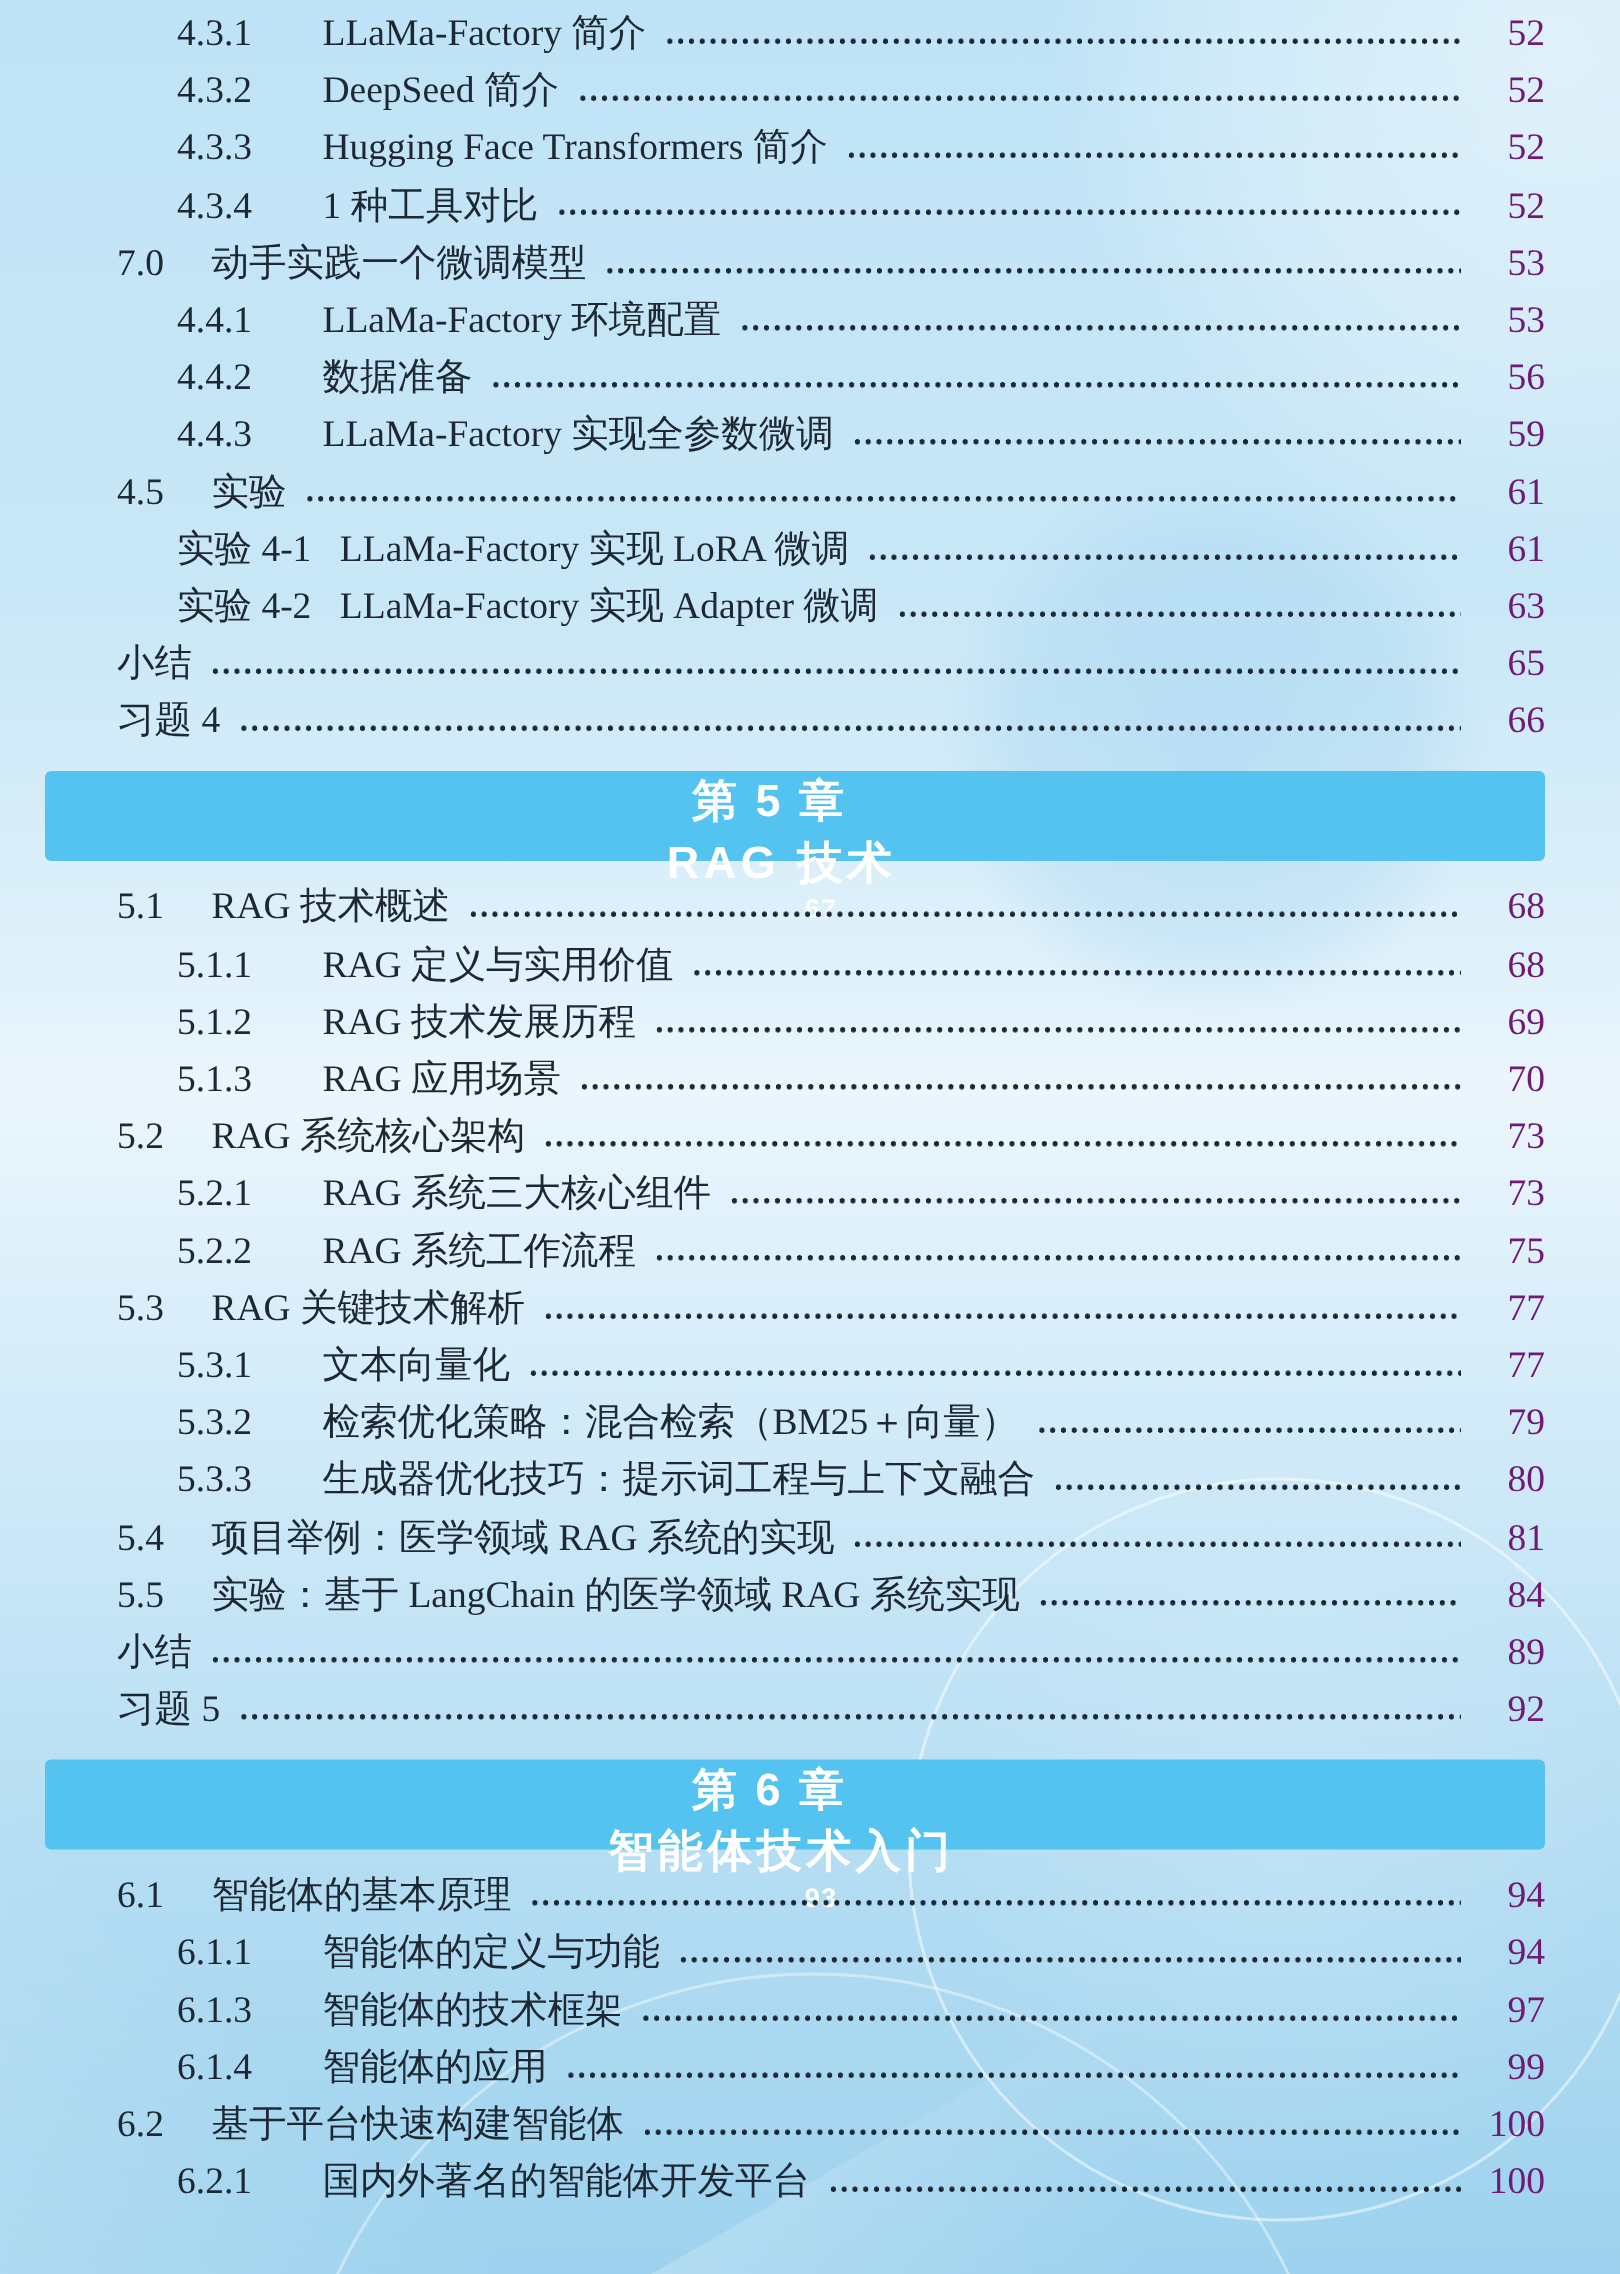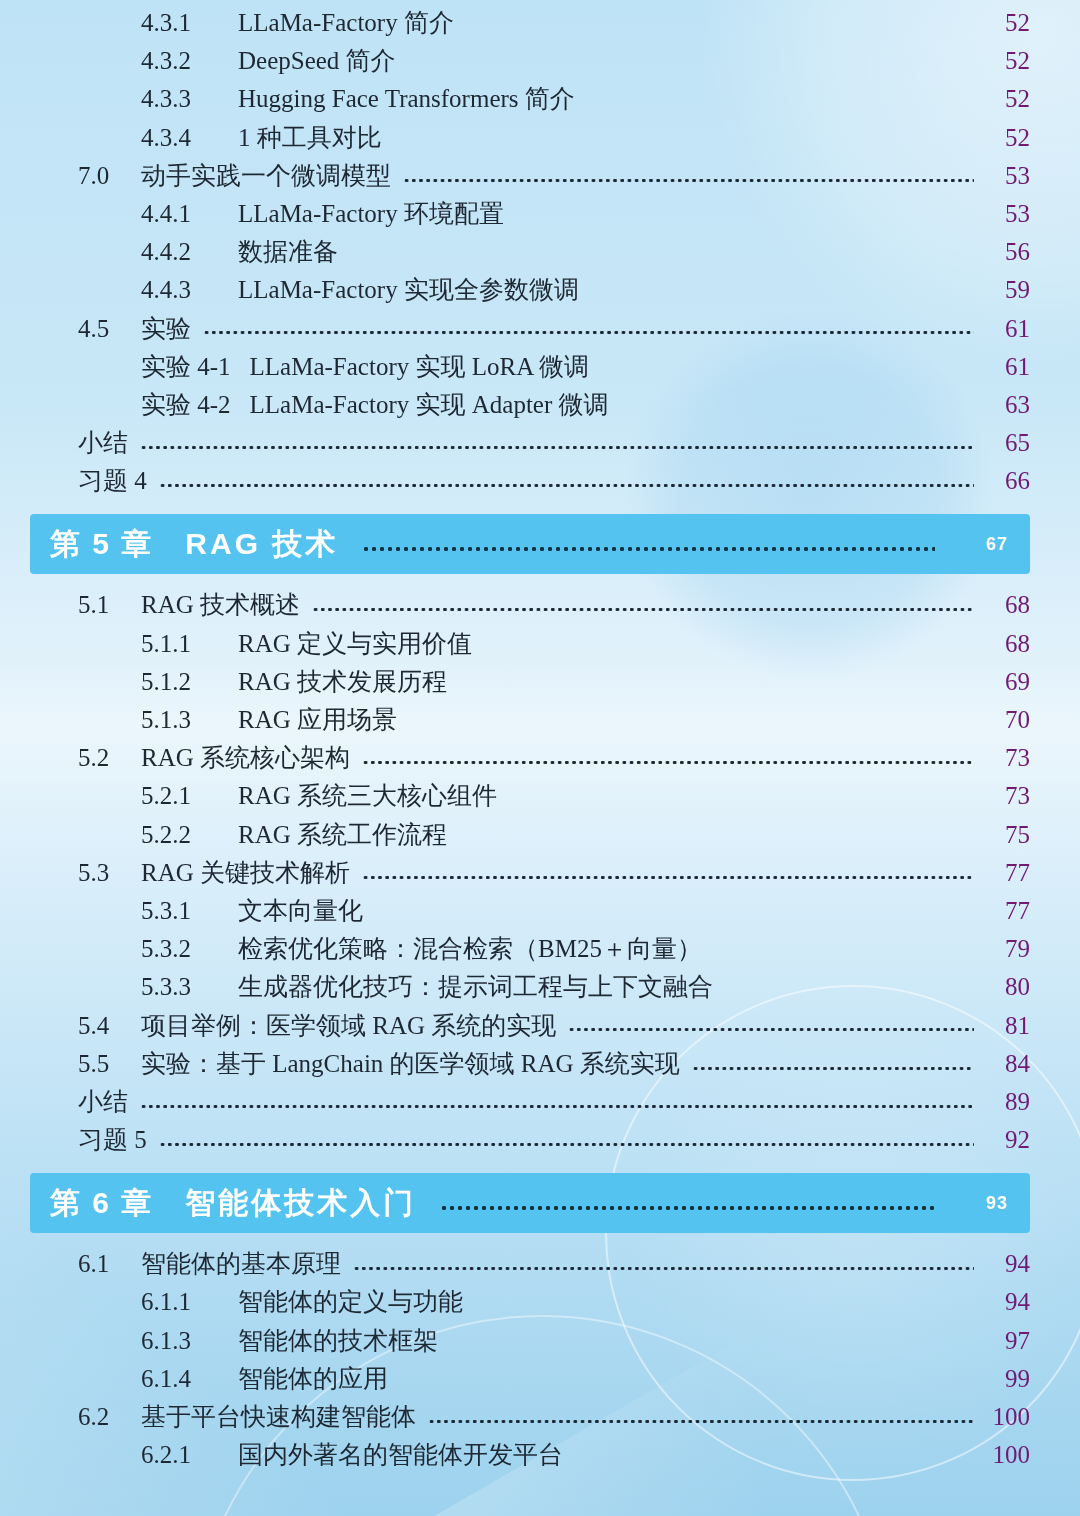--- a/index.html
+++ b/index.html
@@ -27,42 +27,42 @@
   #streak2{left:430px;top:1380px;width:560px;height:300px;transform:rotate(-30deg);
     background:linear-gradient(115deg, rgba(255,255,255,.25), rgba(255,255,255,0) 60%);}
 
   .page{position:relative;z-index:1;padding:4px 50px 0 78px;}
 
   .row{
     display:flex;align-items:stretch;
     height:38.2px;line-height:38.2px;
     font-size:25px;white-space:nowrap;
   }
-  .row.lvl2{margin-left:63px;align-items:center;}
+  .row.lvl2{margin-left:40px;}
   .num{min-width:44px;margin-right:19px;}
   .lvl2 .num{min-width:78px;}
   .num:empty{display:none;}
   .title{margin-right:4px;}
   .leader{
     flex:1;min-width:20px;margin:0 10px 0 8px;
     background-image:radial-gradient(circle, var(--dot) 1.6px, transparent 1.9px);
     background-size:7.2px 5px;
     background-repeat:repeat-x;
     background-position:0 63%;
   }
   .pg{min-width:46px;text-align:right;color:#701a75;}
 
   .chapter-bar{
     display:flex;align-items:center;
     height:60px;margin:14px 0 12px -48px;
     width:1000px;box-sizing:border-box;
     padding:0 22px 0 20px;border-radius:4px;
     background:var(--accent);
     font-family:"Liberation Sans","DejaVu Sans",sans-serif;
-    font-weight:700;color:#ffffff;font-size:30px;white-space:nowrap;
+    font-weight:700;color:#ffffff;font-size:30px;white-space:nowrap;flex-direction:column;
   }
   .ch-label{letter-spacing:2px;margin-right:32px;}
   .ch-title{letter-spacing:3px;margin-right:16px;}
   .ch-leader{
     flex:1;min-width:20px;margin:0 14px 0 8px;align-self:stretch;
     background-image:radial-gradient(circle, #16313f 2px, transparent 2.3px);
     background-size:8px 6px;background-repeat:repeat-x;background-position:0 58%;
   }
   .ch-pg{font-size:18px;letter-spacing:1px;margin-left:37px;}
 </style>

